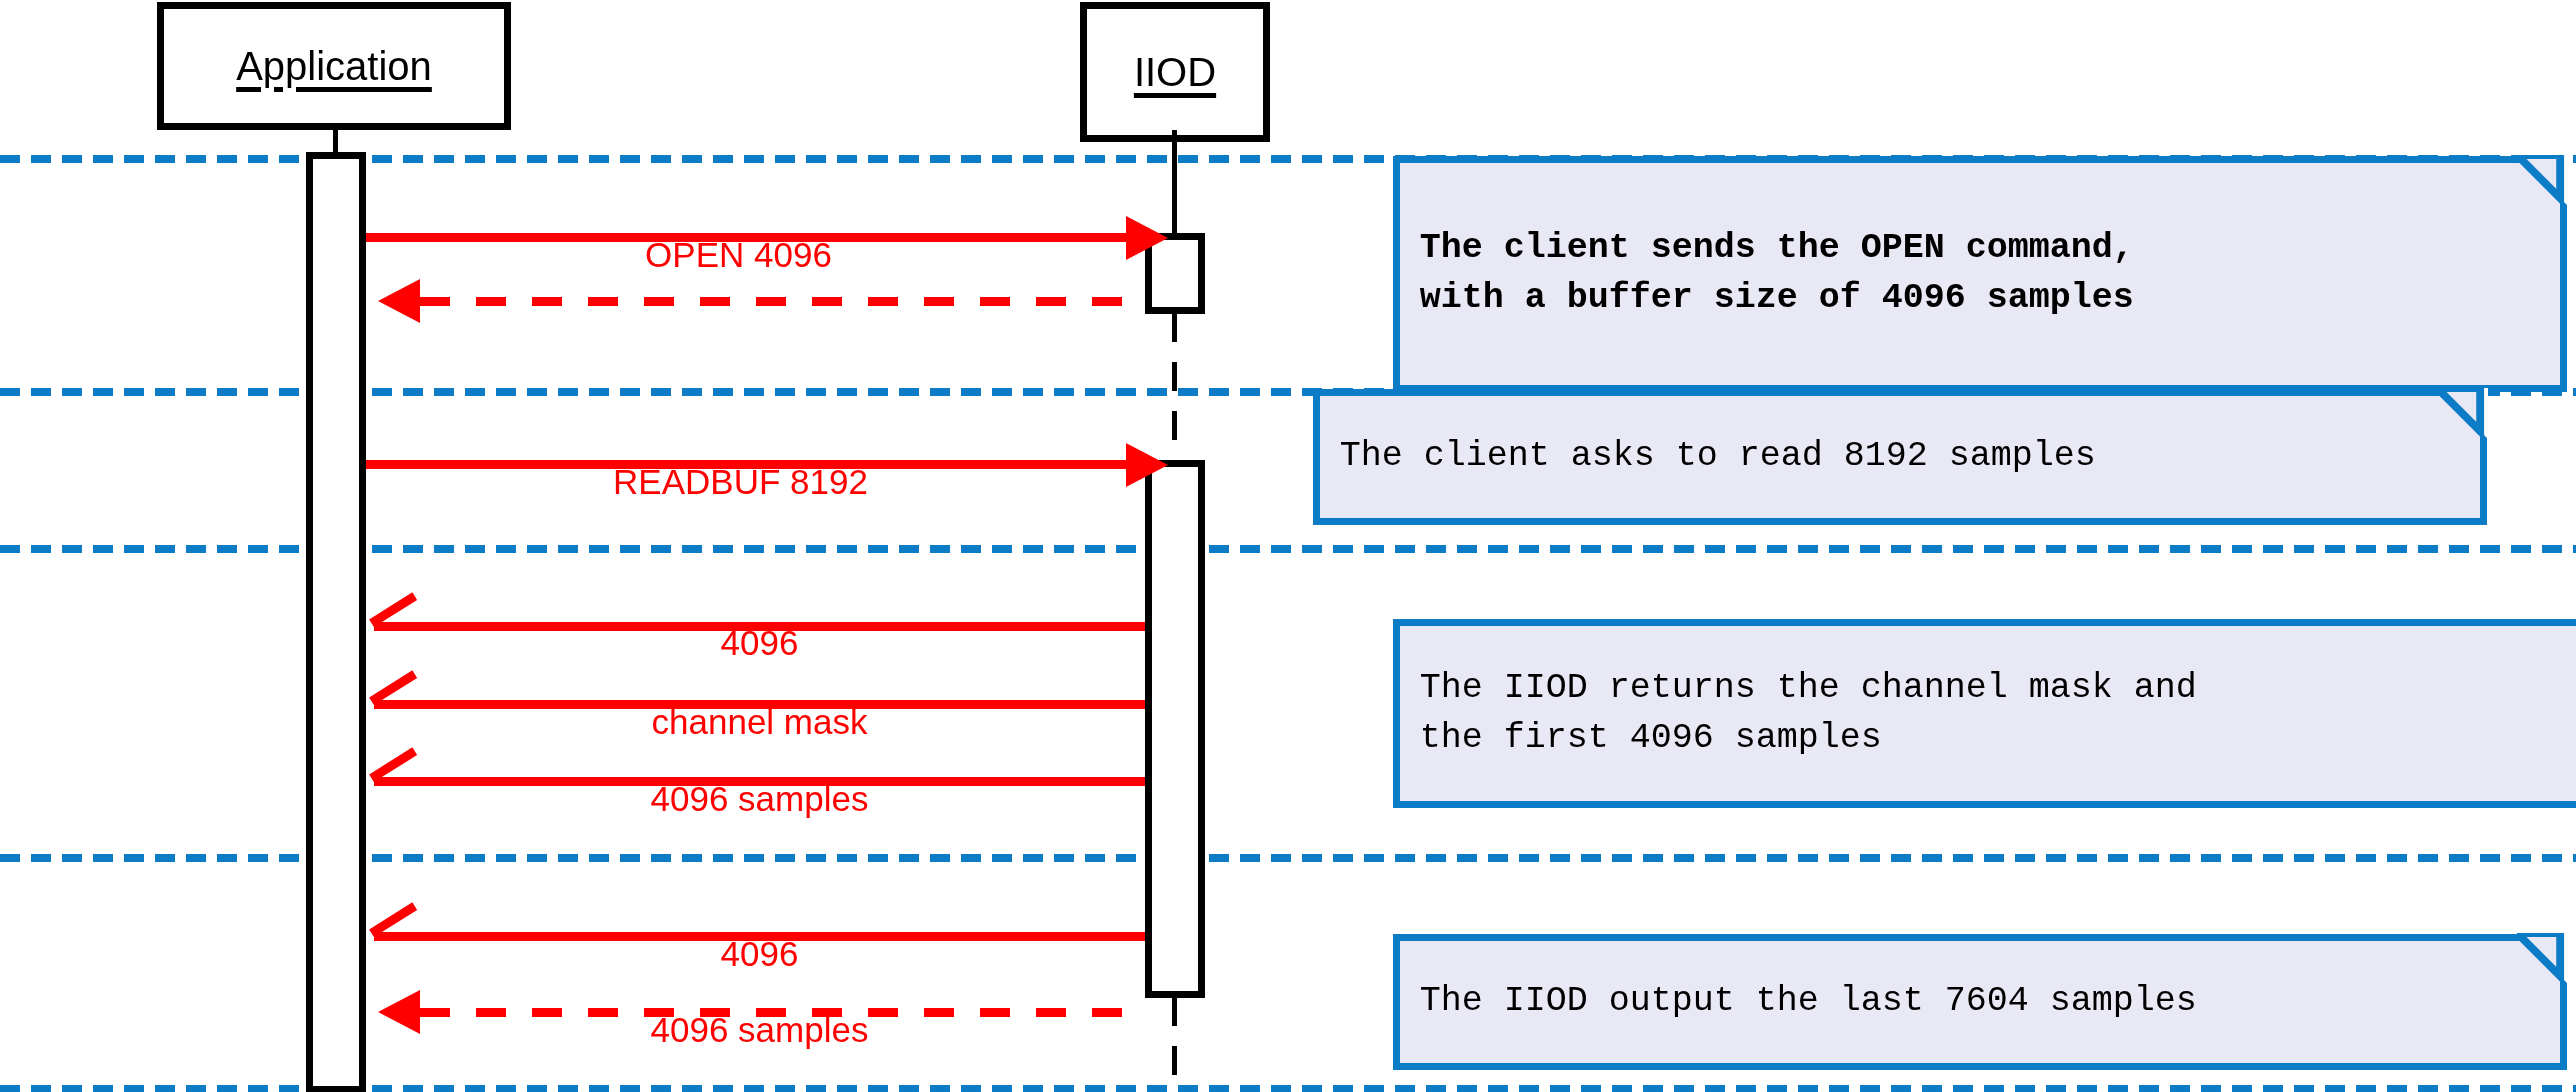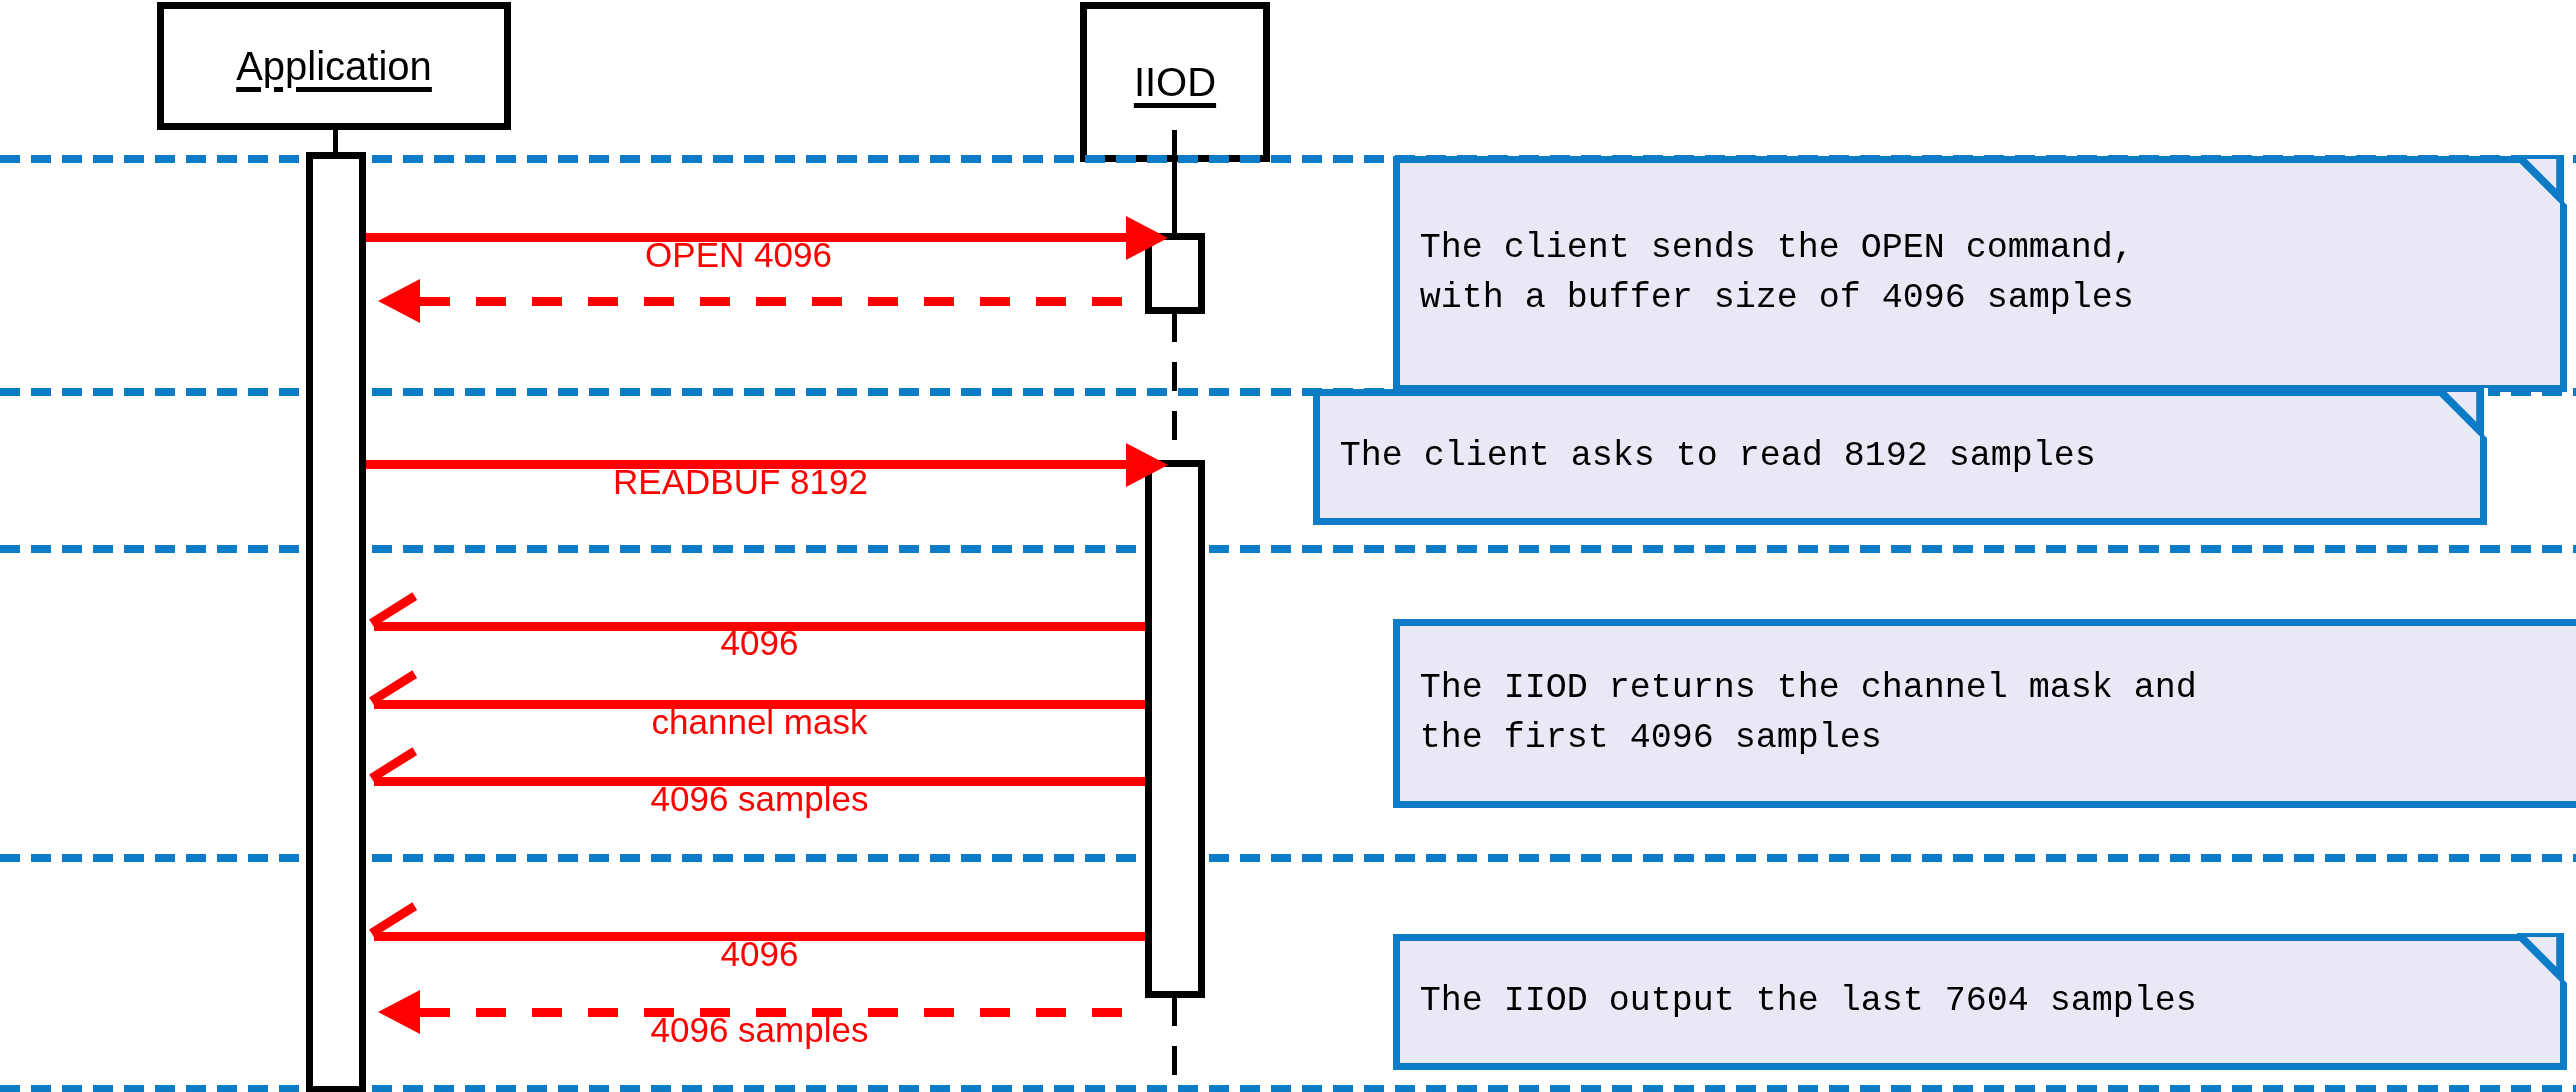--- a/index.html
+++ b/index.html
@@ -179,21 +179,21 @@
   <div class="separator" style="top:1085px;"></div>
 
   <div class="participant" style="left:157px; top:2px; width:354px; height:128px;">
     <span class="participant-label">Application</span>
   </div>
 
   <div class="lifeline" style="left:333px; top:130px; height:26px;"></div>
 
   <div class="activation" style="left:306px; top:152px; width:60px; height:941px;"></div>
 
-  <div class="participant" style="left:1080px; top:2px; width:190px; height:160px;">
+  <div class="participant" style="left:1080px; top:2px; width:190px; height:140px;">
     <span class="participant-label">IIOD</span>
   </div>
 
   <div class="lifeline" style="left:1172px; top:130px; height:105px;"></div>
   <div class="lifeline-dashed" style="left:1172px; top:313px; height:148px;"></div>
   <div class="lifeline-dashed" style="left:1172px; top:997px; height:96px;"></div>
 
   <div class="activation" style="left:1145px; top:233px; width:60px; height:81px;"></div>
   <div class="activation" style="left:1145px; top:460px; width:60px; height:538px;"></div>
 
@@ -221,21 +221,21 @@
   <div class="msg-label" style="left:374px; top:781px; width:771px;">4096 samples</div>
 
   <div class="msg-line" style="left:374px; top:932px; width:771px;"></div>
   <div class="arrowhead-open-left" style="left:374px; top:911px;"></div>
   <div class="msg-label" style="left:374px; top:936px; width:771px;">4096</div>
 
   <div class="msg-line dashed" style="left:420px; top:1008px; width:725px;"></div>
   <div class="arrowhead-solid-left" style="left:378px; top:990px;"></div>
   <div class="msg-label" style="left:374px; top:1012px; width:771px;">4096 samples</div>
 
-  <div class="note" style="left:1393px; top:156px; width:1174px; height:236px;">
+  <div class="note" style="left:1393px; top:156px; width:1174px; height:236px;font-weight:bold;">
     <span class="note-text">The client sends the OPEN command,
 with a buffer size of 4096 samples</span>
     <svg class="note-fold" viewBox="0 0 78 78" preserveAspectRatio="none">
       <polygon points="0,0 78,0 78,78" fill="#ffffff"></polygon>
       <polygon points="0,0 66,0 66,66" fill="#e9e9f6" stroke="#0d7cc7" stroke-width="12"></polygon>
     </svg>
   </div>
 
   <div class="note" style="left:1313px; top:389px; width:1174px; height:136px;">
     <span class="note-text">The client asks to read 8192 samples</span>

